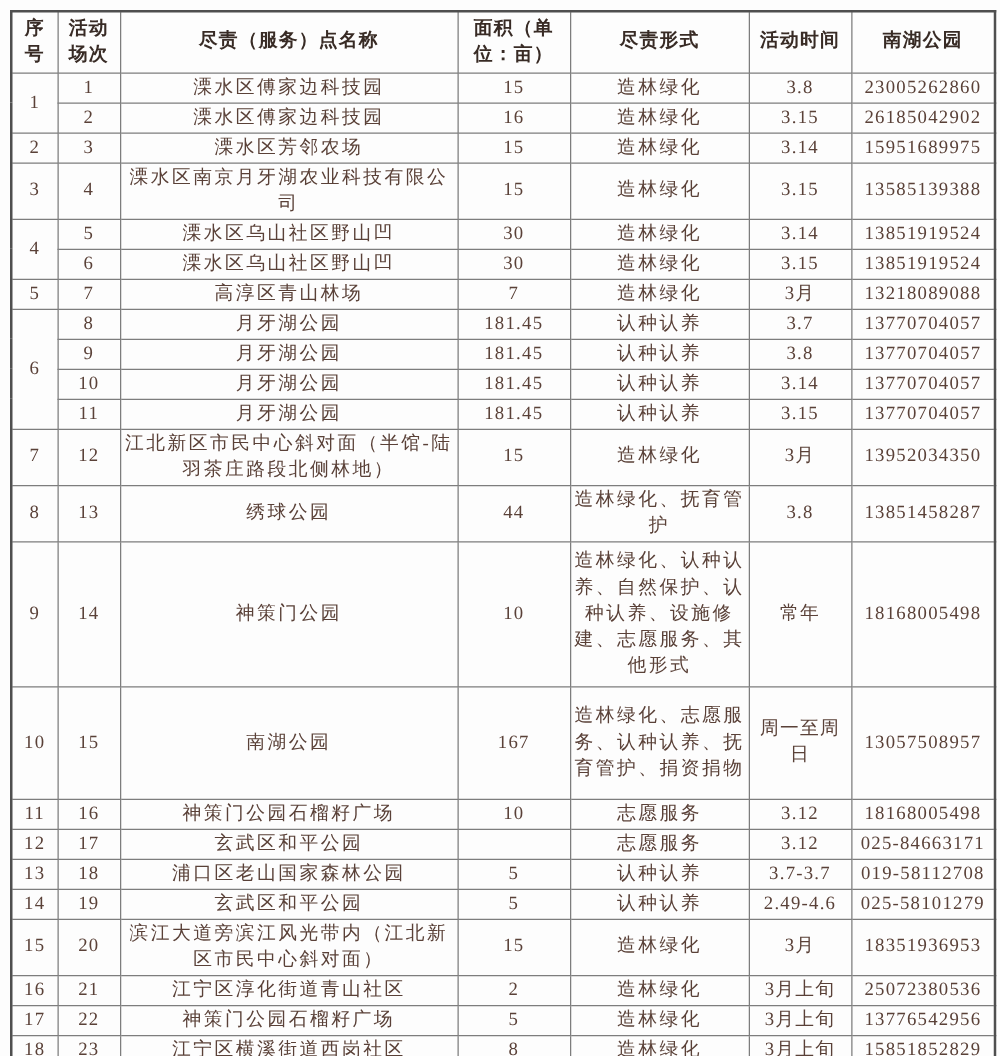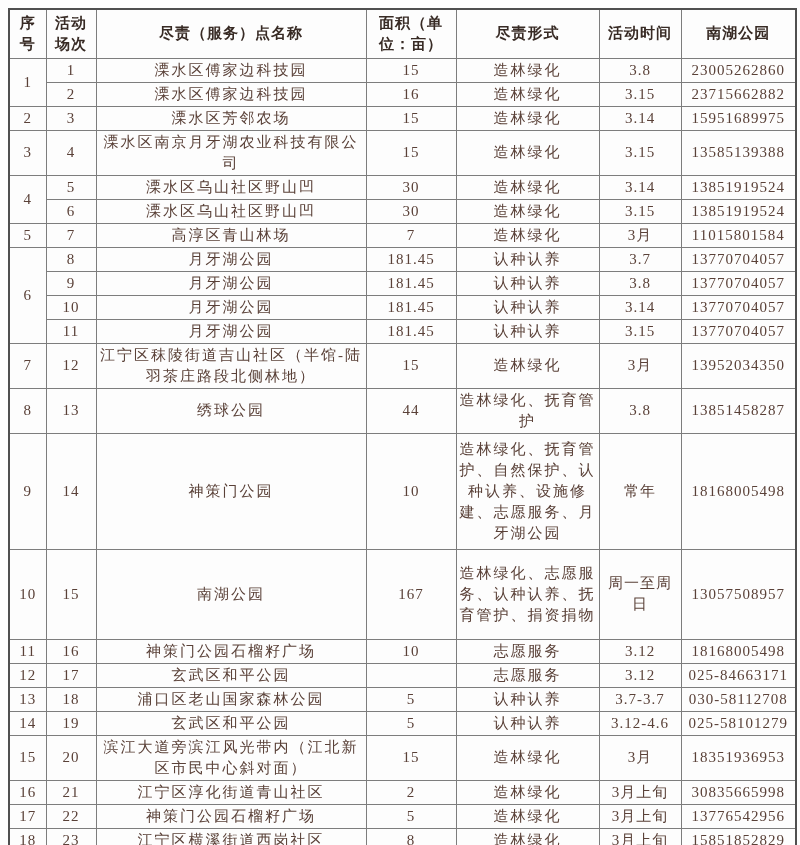--- a/index.html
+++ b/index.html
@@ -54,21 +54,21 @@
     <td class="form">造林绿化</td>
     <td>3.8</td>
     <td>23005262860</td>
   </tr>
   <tr class="h22">
     <td>2</td>
     <td class="name">溧水区傅家边科技园</td>
     <td>16</td>
     <td class="form">造林绿化</td>
     <td>3.15</td>
-    <td>23715662882</td>
+    <td>26185042902</td>
   </tr>
   <tr class="h22">
     <td>2</td>
     <td>3</td>
     <td class="name">溧水区芳邻农场</td>
     <td>15</td>
     <td class="form">造林绿化</td>
     <td>3.14</td>
     <td>15951689975</td>
   </tr>
@@ -98,21 +98,21 @@
     <td>3.15</td>
     <td>13851919524</td>
   </tr>
   <tr class="h22">
     <td>5</td>
     <td>7</td>
     <td class="name">高淳区青山林场</td>
     <td>7</td>
     <td class="form">造林绿化</td>
     <td>3月</td>
-    <td>11015801584</td>
+    <td>13218089088</td>
   </tr>
   <tr class="h22">
     <td rowspan="4">6</td>
     <td>8</td>
     <td class="name">月牙湖公园</td>
     <td>181.45</td>
     <td class="form">认种认养</td>
     <td>3.7</td>
     <td>13770704057</td>
   </tr>
@@ -136,41 +136,41 @@
     <td>11</td>
     <td class="name">月牙湖公园</td>
     <td>181.45</td>
     <td class="form">认种认养</td>
     <td>3.15</td>
     <td>13770704057</td>
   </tr>
   <tr class="h45">
     <td>7</td>
     <td>12</td>
-    <td class="name">江宁区秣陵街道吉山社区（半馆-陆羽茶庄路段北侧林地）</td>
+    <td class="name">江北新区市民中心斜对面（半馆-陆羽茶庄路段北侧林地）</td>
     <td>15</td>
     <td class="form">造林绿化</td>
     <td>3月</td>
     <td>13952034350</td>
   </tr>
   <tr class="h45">
     <td>8</td>
     <td>13</td>
     <td class="name">绣球公园</td>
     <td>44</td>
     <td class="form">造林绿化、抚育管护</td>
     <td>3.8</td>
     <td>13851458287</td>
   </tr>
   <tr class="h116">
     <td>9</td>
     <td>14</td>
     <td class="name">神策门公园</td>
     <td>10</td>
-    <td class="form">造林绿化、抚育管护、自然保护、认种认养、设施修建、志愿服务、月牙湖公园</td>
+    <td class="form">造林绿化、认种认养、自然保护、认种认养、设施修建、志愿服务、其他形式</td>
     <td>常年</td>
     <td>18168005498</td>
   </tr>
   <tr class="h90">
     <td>10</td>
     <td>15</td>
     <td class="name">南湖公园</td>
     <td>167</td>
     <td class="form">造林绿化、志愿服务、认种认养、抚育管护、捐资捐物</td>
     <td>周一至周日</td>
@@ -194,48 +194,48 @@
     <td>3.12</td>
     <td>025-84663171</td>
   </tr>
   <tr class="h22">
     <td>13</td>
     <td>18</td>
     <td class="name">浦口区老山国家森林公园</td>
     <td>5</td>
     <td class="form">认种认养</td>
     <td>3.7-3.7</td>
-    <td>030-58112708</td>
+    <td>019-58112708</td>
   </tr>
   <tr class="h22">
     <td>14</td>
     <td>19</td>
     <td class="name">玄武区和平公园</td>
     <td>5</td>
     <td class="form">认种认养</td>
-    <td>3.12-4.6</td>
+    <td>2.49-4.6</td>
     <td>025-58101279</td>
   </tr>
   <tr class="h45">
     <td>15</td>
     <td>20</td>
     <td class="name">滨江大道旁滨江风光带内（江北新区市民中心斜对面）</td>
     <td>15</td>
     <td class="form">造林绿化</td>
     <td>3月</td>
     <td>18351936953</td>
   </tr>
   <tr class="h22">
     <td>16</td>
     <td>21</td>
     <td class="name">江宁区淳化街道青山社区</td>
     <td>2</td>
     <td class="form">造林绿化</td>
     <td>3月上旬</td>
-    <td>30835665998</td>
+    <td>25072380536</td>
   </tr>
   <tr class="h22">
     <td>17</td>
     <td>22</td>
     <td class="name">神策门公园石榴籽广场</td>
     <td>5</td>
     <td class="form">造林绿化</td>
     <td>3月上旬</td>
     <td>13776542956</td>
   </tr>

